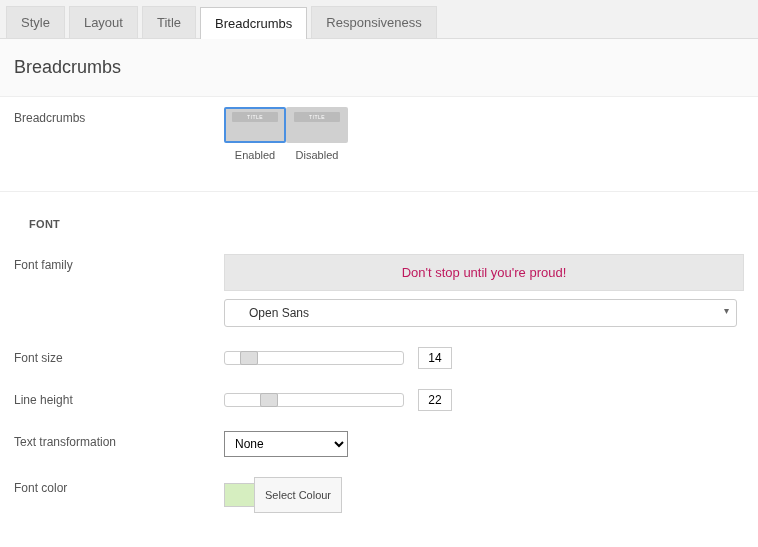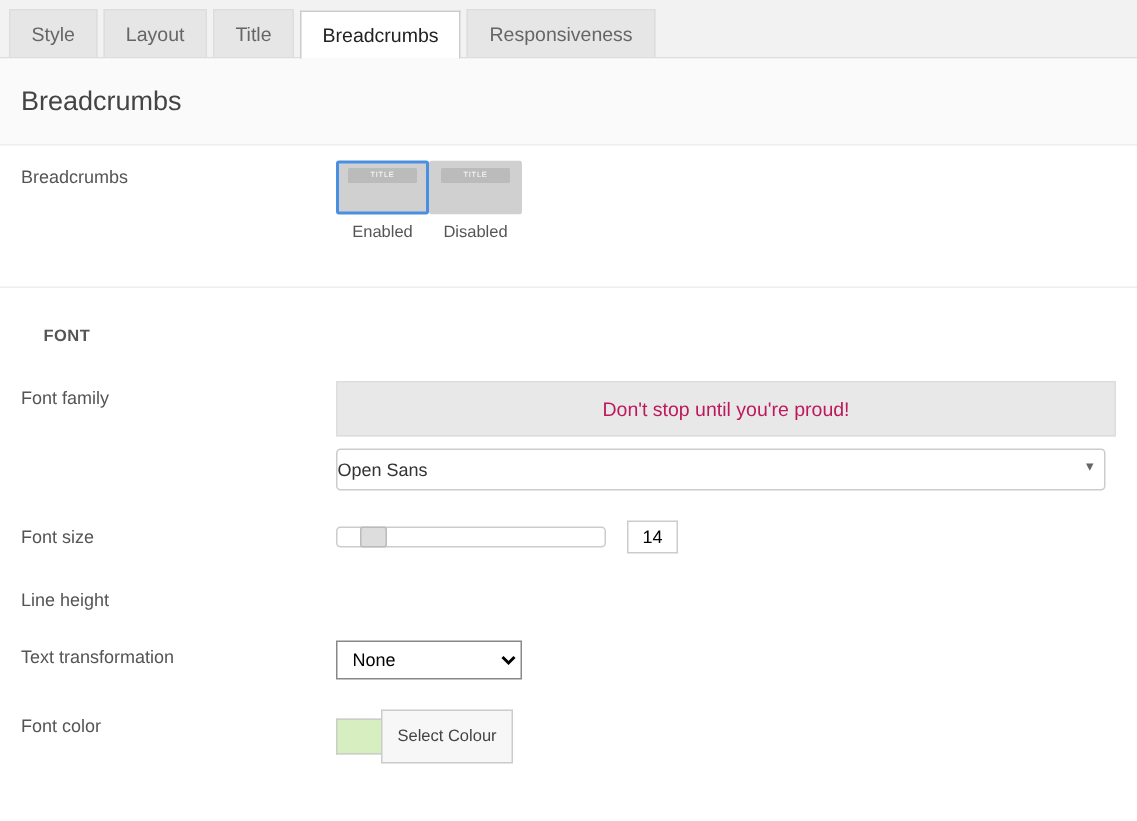--- a/index.html
+++ b/index.html
@@ -93,21 +93,21 @@
     color: #be185d;
     font-size: 13px;
     margin-bottom: 8px;
   }
   .select-wide {
     width: 100%;
     height: 28px;
     border: 1px solid #ccc;
     border-radius: 3px;
     background: #fff;
-    padding: 0 0;
+    padding: 0 24px;
     font-size: 12px;
     color: #333;
     appearance: none;
     position: relative;
   }
   .select-wrap { position: relative; width: 513px; max-width: 100%; }
   .select-wrap::after {
     content: "▾";
     position: absolute;
     right: 8px; top: 6px;
@@ -224,20 +224,24 @@
 <div class="option-row">
   <div class="option-label">Font size</div>
   <div class="option-control slider-row">
     <input type="range" class="range" min="8" max="72" value="14" style="">
     <input type="text" class="numbox" value="14" style="">
   </div>
 </div>
 
 <div class="option-row">
   <div class="option-label">Line height</div>
+  <div class="option-control slider-row">
+    <input type="range" class="range" min="8" max="72" value="22" style="">
+    <input type="text" class="numbox" value="22" style="">
+  </div>
 </div>
 
 <div class="option-row">
   <div class="option-label">Text transformation</div>
   <div class="option-control">
     <select class="small-select">
       <option>None</option>
     </select>
   </div>
 </div>

